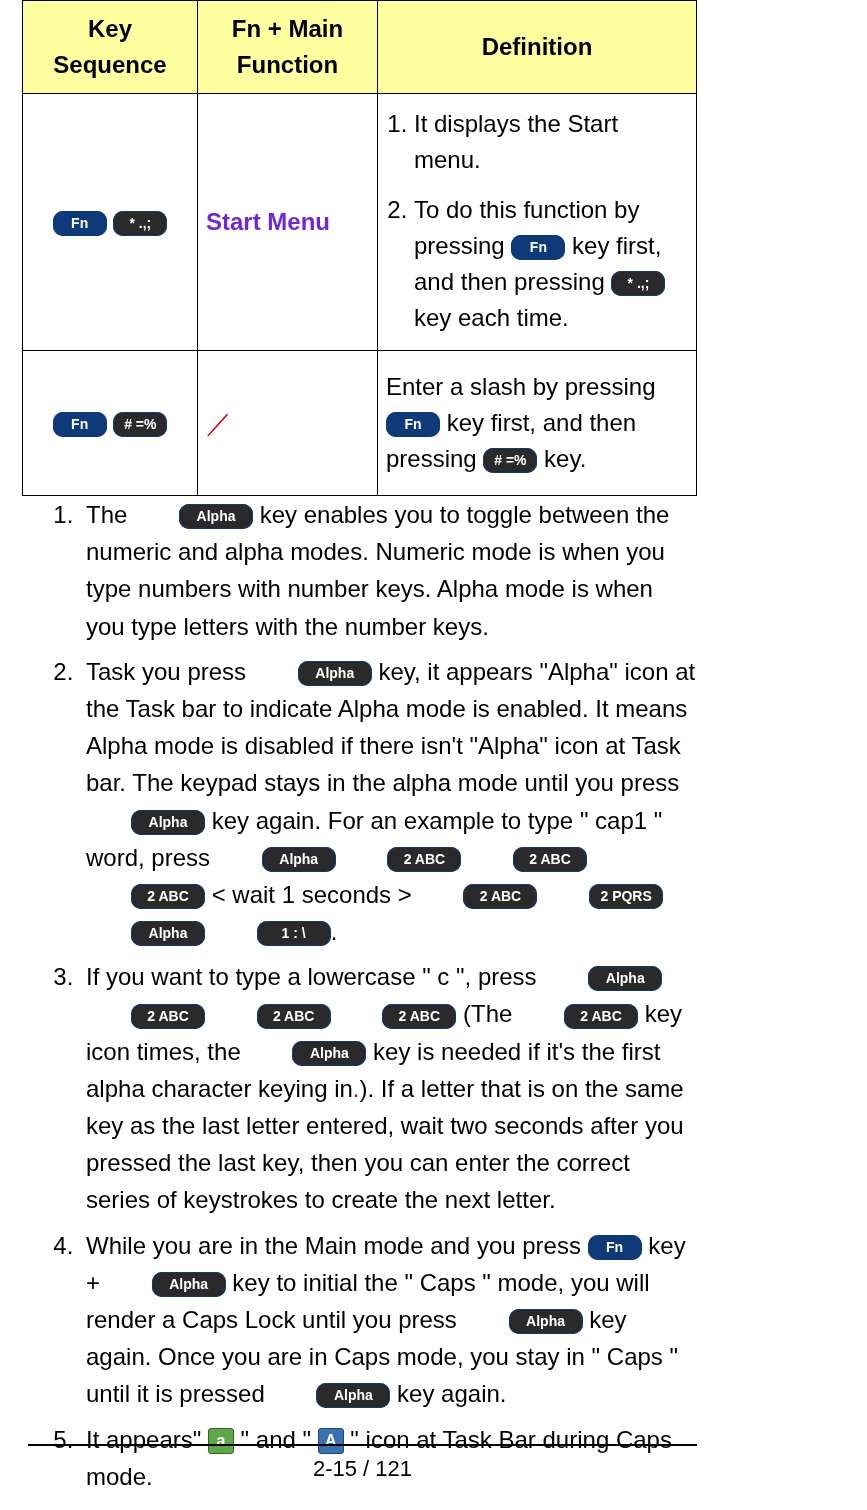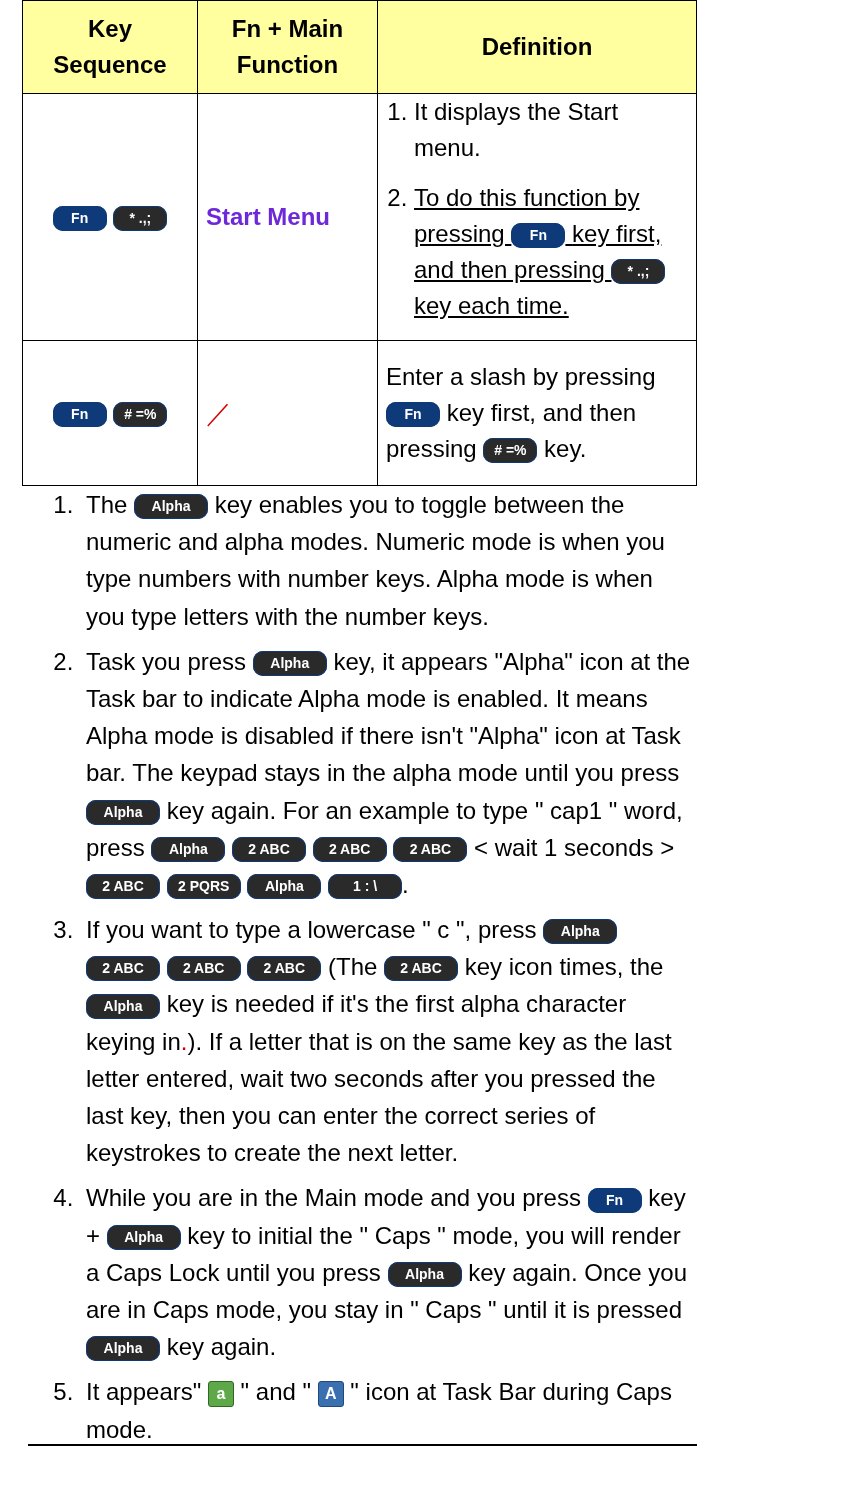--- a/index.html
+++ b/index.html
@@ -16,21 +16,21 @@
     padding: 0 28px 0 22px;
     position: relative;
   }
   table.keytable {
     width: 100%;
     border-collapse: collapse;
     table-layout: fixed;
   }
   table.keytable th, table.keytable td {
     border: 1px solid #000;
-    padding: 0 8px;
+    padding: 12px 8px;
     vertical-align: middle;
     font-size: 24px;
     line-height: 1.5;
   }
   table.keytable th {
     background: #ffffa0;
     font-weight: bold;
     text-align: center;
     padding: 10px 6px;
     font-size: 24px;
@@ -50,33 +50,33 @@
     min-width: 34px;
     text-align: center;
     vertical-align: middle;
     line-height: 1;
     box-shadow: inset 0 0 0 1px #0e3a7a;
   }
   .keycap.dark {
     background: #2a2a2a;
     color: #ffffff;
   }
-  .keycap.wide { min-width: 54px; }
+  .keycap.wide { min-width: 54px; margin-left: 45px; }
 
   .blue-bold { color: #6d28d9; font-weight: bold; }
   .red-slash { color: #d00000; font-size: 26px; }
 
   .defcell ol {
     margin: 0;
     padding-left: 28px;
   }
   .defcell li {
     margin-bottom: 14px;
   }
-  .defcell li:last-child { margin-bottom: 16px; text-decoration: underline; }
+  .defcell li:last-child { margin-bottom: 2px; }
 
   .section-heading {
     font-size: 24px;
     font-weight: bold;
     margin-top: 74px;
     margin-bottom: 18px;
   }
   ol.bodylist {
     margin: 0;
     padding-left: 58px;
@@ -240,13 +240,14 @@
     <li>
       <span>It appears" </span>
       <span class="iconbox"></span>
       <span> " and " </span>
       <span class="iconbox bluebox"></span>
       <span> " icon at Task Bar during Caps mode.</span>
     </li>
   </ol>
 
   <div class="footer-line"></div>
+  <div class="footer-text">2-15 / 121</div>
 </div>
 
 </body></html>

